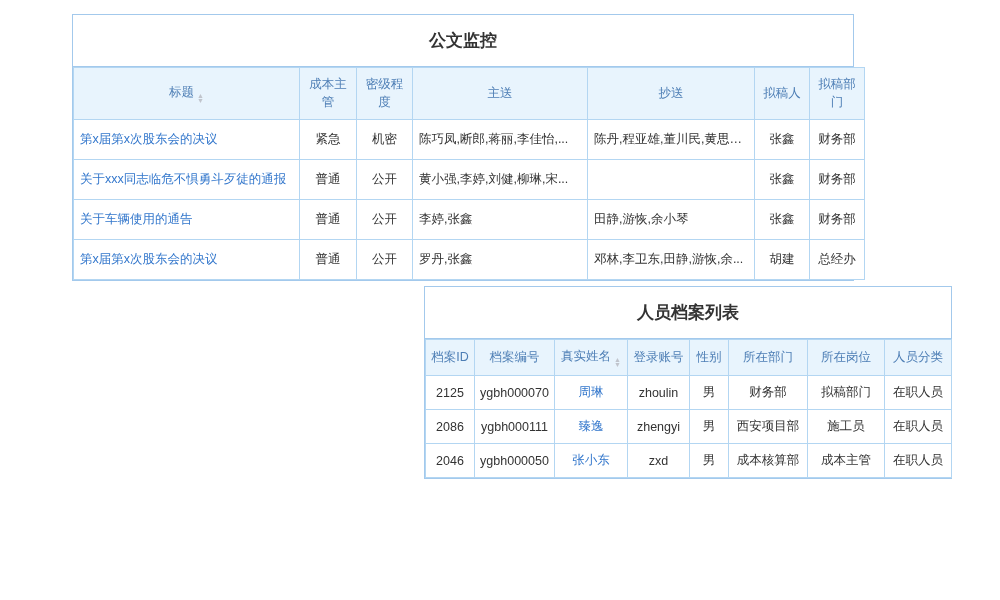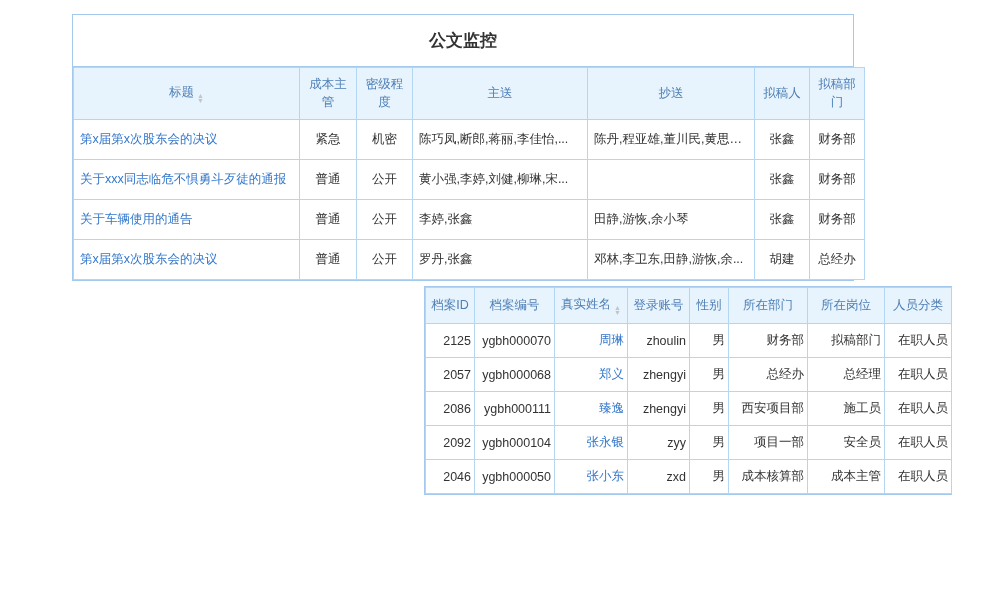--- a/index.html
+++ b/index.html
@@ -33,21 +33,21 @@
   th {
     background: #e8f4fd;
     color: #4d7eb5;
     font-weight: normal;
     text-align: center;
     padding: 8px 4px;
     line-height: 1.4;
   }
   td { color: #333; text-align: center; background: #fff; }
   .t1 td { padding: 11px 6px; white-space: nowrap; text-overflow: ellipsis; word-break: normal; }
-  .t2 td { padding: 8px 3px; white-space: nowrap; text-align: right; }
+  .t2 td { padding: 8px 3px; white-space: nowrap; }
   td.left { text-align: left; }
   a.cell-link { color: #3377cc; text-decoration: none; cursor: pointer; }
   .carets {
     display: inline-flex;
     flex-direction: column;
     vertical-align: -2px;
     margin-left: 3px;
   }
   .carets i {
     font-style: normal;
@@ -125,20 +125,21 @@
         <td class="left">罗丹,张鑫</td>
         <td class="left">邓林,李卫东,田静,游恢,余...</td>
         <td>胡建</td>
         <td>总经办</td>
       </tr>
     </tbody>
   </table>
 </div>
 
 <div class="panel" id="person-panel">
+  <div class="panel-title">人员档案列表</div>
   <table class="t2">
     <colgroup>
       <col style="width:49px">
         <col style="width:80px">
         <col style="width:73px">
         <col style="width:62px">
       <col style="width:39px">
         <col style="width:79px">
         <col style="width:77px">
         <col style="width:67px">
@@ -165,47 +166,27 @@
         <td>2125</td>
         <td>ygbh000070</td>
         <td><a class="cell-link">周琳</a></td>
         <td>zhoulin</td>
         <td>男</td>
         <td>财务部</td>
         <td>拟稿部门</td>
         <td>在职人员</td>
       </tr>
       <tr>
-        <td>2057</td>
-        <td>ygbh000068</td>
-        <td><a class="cell-link">郑义</a></td>
-        <td>zhengyi</td>
-        <td>男</td>
-        <td>总经办</td>
-        <td>总经理</td>
-        <td>在职人员</td>
-      </tr>
-      <tr>
         <td>2086</td>
         <td>ygbh000111</td>
         <td><a class="cell-link">臻逸</a></td>
         <td>zhengyi</td>
         <td>男</td>
         <td>西安项目部</td>
         <td>施工员</td>
-        <td>在职人员</td>
-      </tr>
-      <tr>
-        <td>2092</td>
-        <td>ygbh000104</td>
-        <td><a class="cell-link">张永银</a></td>
-        <td>zyy</td>
-        <td>男</td>
-        <td>项目一部</td>
-        <td>安全员</td>
         <td>在职人员</td>
       </tr>
       <tr>
         <td>2046</td>
         <td>ygbh000050</td>
         <td><a class="cell-link">张小东</a></td>
         <td>zxd</td>
         <td>男</td>
         <td>成本核算部</td>
         <td>成本主管</td>

